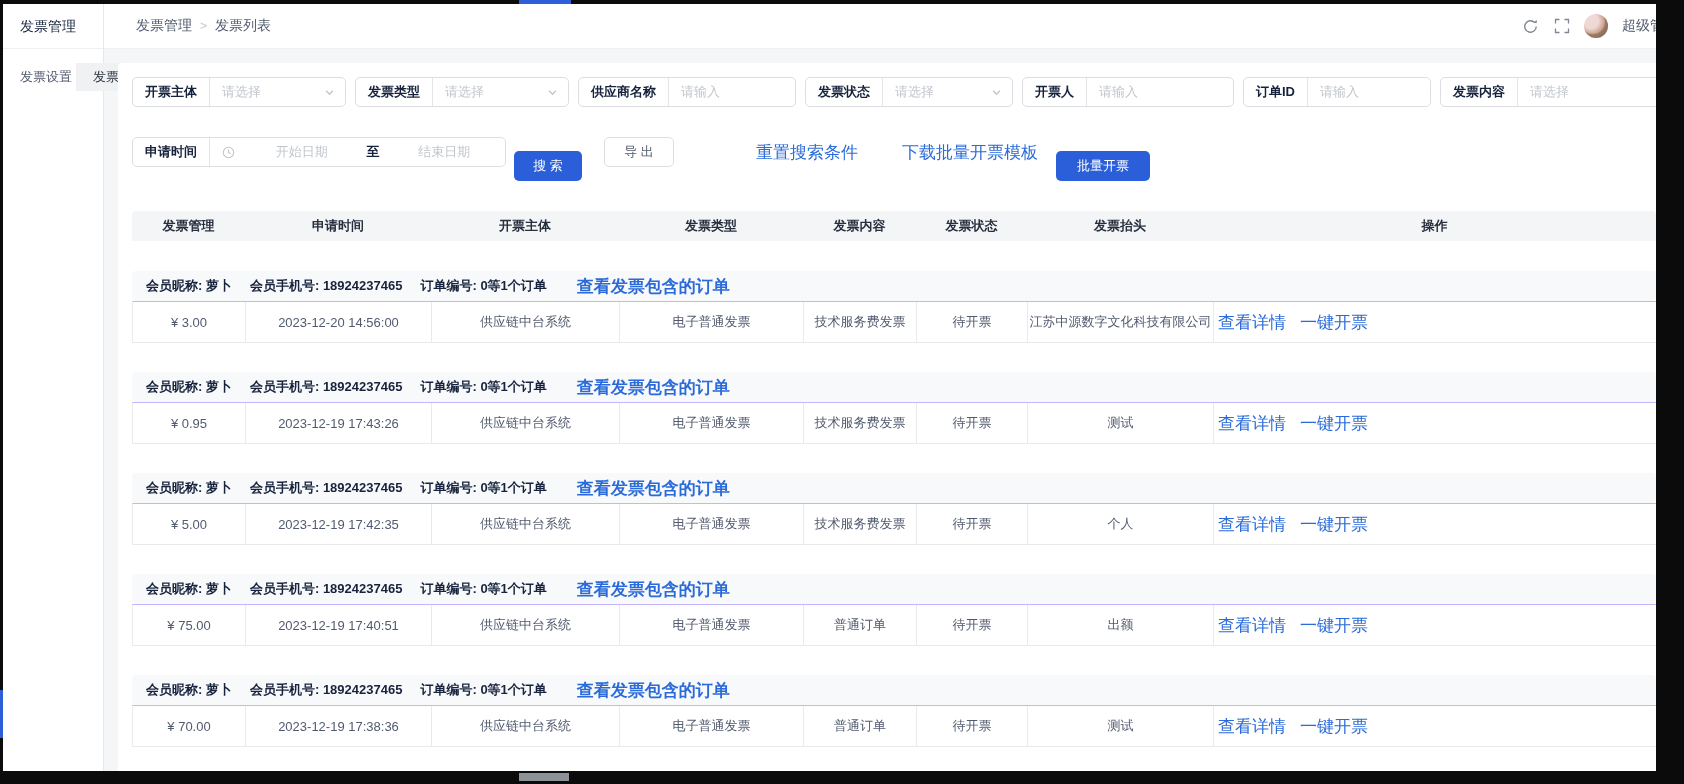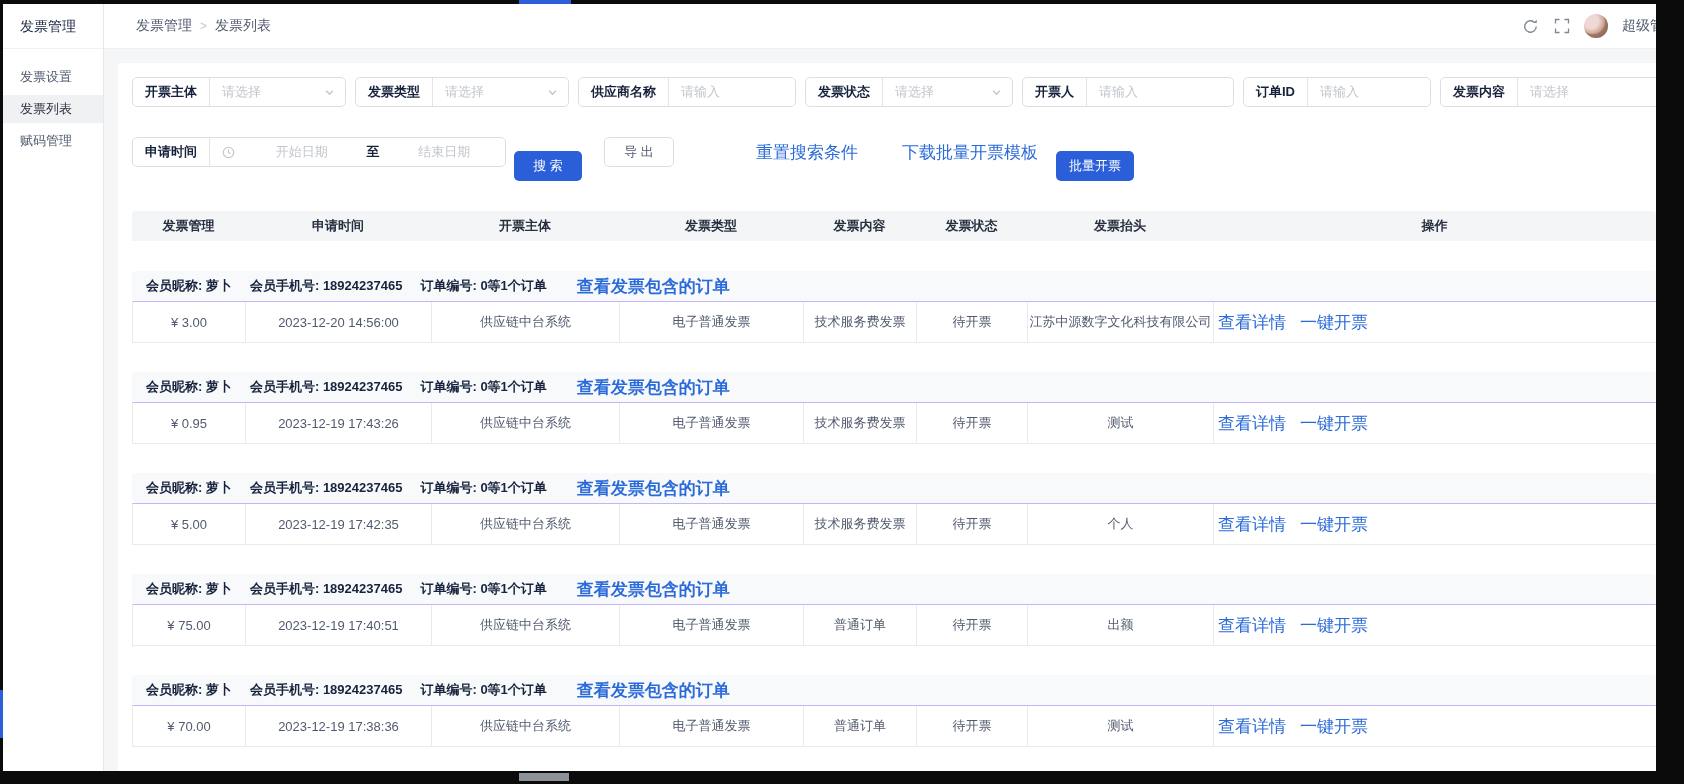--- a/index.html
+++ b/index.html
@@ -6,21 +6,21 @@
   body{width:1684px;height:784px;font-family:"Liberation Sans","DejaVu Sans",sans-serif;}
   .screen{position:relative;width:1684px;height:784px;background:#0b0b0b;overflow:hidden;}
   .seg-top{position:absolute;left:519px;top:0;width:52px;height:4px;background:#2f5fd8;}
   .seg-bottom{position:absolute;left:519px;bottom:3px;width:50px;height:8px;background:#8d9298;}
   .seg-left{position:absolute;left:0;top:690px;width:3px;height:48px;background:#2f5fd8;}
   .window{position:absolute;left:3px;top:4px;width:1653px;height:767px;background:#f5f6f8;display:flex;overflow:hidden;}
 
   
   .sidebar{width:100px;flex:none;background:#fff;border-right:1px solid #e8e8e8;display:flex;flex-direction:column;}
   .sidebar-title{height:44px;line-height:44px;padding-left:17px;font-size:14px;color:#17233d;border-bottom:1px solid #eef0f2;white-space:nowrap;}
-  .side-nav{padding-top:14px;display:flex;flex-direction:column;gap:4px;}
+  .side-nav{padding-top:14px;display:flex;flex-direction:row;gap:4px;}
   .side-item{height:28px;line-height:28px;padding-left:17px;font-size:13px;color:#515a6e;cursor:pointer;white-space:nowrap;}
   .side-item.active{background:#f0f1f2;color:#2d3442;}
 
   
   .main{flex:1;min-width:0;display:flex;flex-direction:column;position:relative;}
   .topbar{height:44px;flex:none;background:#fff;border-bottom:1px solid #f0f0f0;display:flex;align-items:center;padding-left:32px;position:relative;}
   .crumbs{font-size:14px;color:#515a6e;display:flex;align-items:center;gap:8px;white-space:nowrap;}
   .crumb-sep{color:#c5c8ce;font-size:12px;}
   .topbar-right{position:absolute;right:-8px;top:0;height:44px;display:flex;align-items:center;gap:14px;}
   .tb-icon{width:17px;height:17px;display:inline-flex;align-items:center;justify-content:center;cursor:pointer;}
@@ -51,21 +51,21 @@
   .datebox{width:374px;}
   .dval{flex:1;display:flex;align-items:center;font-size:13px;min-width:0;}
   .clock{flex:none;margin:0 6px 0 12px;display:inline-flex;}
   .dph{flex:1;text-align:center;color:#c2c6cc;white-space:nowrap;}
   .dto{flex:none;color:#17233d;font-weight:700;padding:0 4px;}
   .btn{height:30px;box-sizing:border-box;border-radius:5px;font-size:13px;display:inline-flex;align-items:center;justify-content:center;cursor:pointer;white-space:nowrap;border:1px solid transparent;}
   .btn-primary{background:#2b5fd9;color:#fff;margin-top:28px;}
   .btn-plain{background:#fff;color:#515a6e;border-color:#dcdee2;}
   .btn-search{width:68px;margin-left:8px;}
   .btn-export{width:70px;margin-left:22px;}
-  .btn-batch{width:78px;margin-left:18px;}
+  .btn-batch{width:94px;margin-left:18px;}
   .tlink{font-size:17px;color:#2b6bd9;cursor:pointer;text-decoration:none;white-space:nowrap;}
   .link-reset{margin-left:82px;}
   .link-template{margin-left:44px;}
 
   
   .thead{display:flex;align-items:center;height:30px;background:#f4f5f7;border-radius:4px 4px 0 0;margin-bottom:30px;}
   .th{font-size:13px;font-weight:700;color:#27303f;text-align:center;flex:none;}
   .c0{width:113px}.c1{width:186px}.c2{width:188px}.c3{width:184px}.c4{width:113px}.c5{width:111px}.c6{width:186px}
   .th.c7,.ops{flex:1;min-width:0;}
 

